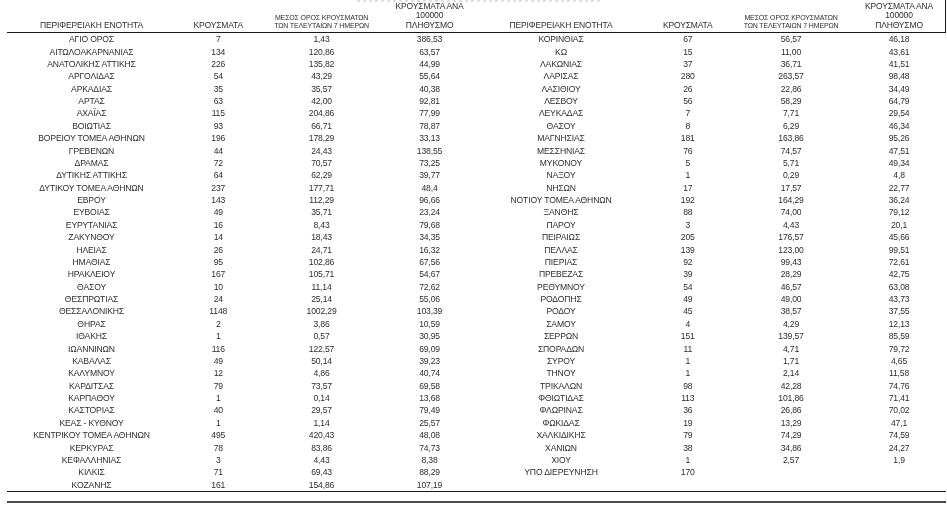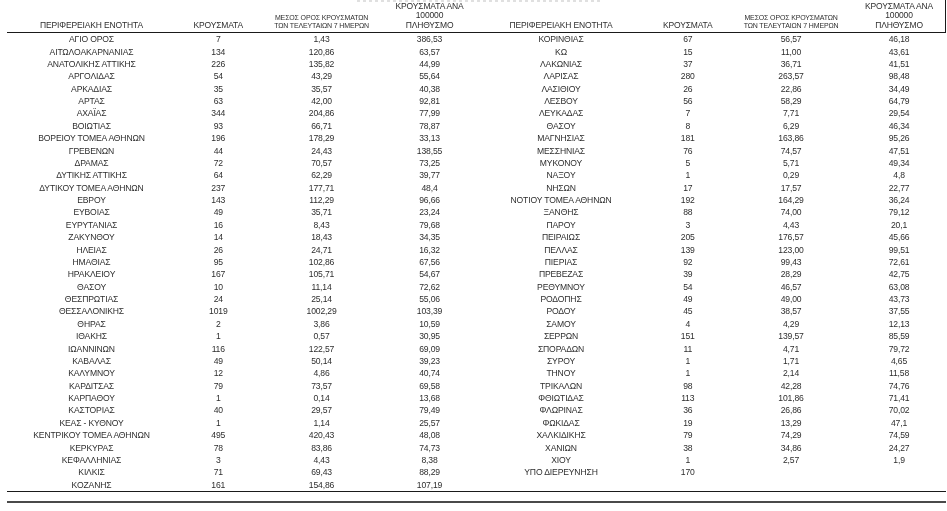--- a/index.html
+++ b/index.html
@@ -107,21 +107,21 @@
             <div class="td col-per100k">40,38</div>
           </div>
           <div class="tr">
             <div class="td col-region">ΑΡΤΑΣ</div>
             <div class="td col-cases">63</div>
             <div class="td col-avg7">42,00</div>
             <div class="td col-per100k">92,81</div>
           </div>
           <div class="tr">
             <div class="td col-region">ΑΧΑΪΑΣ</div>
-            <div class="td col-cases">344</div>
+            <div class="td col-cases">115</div>
             <div class="td col-avg7">204,86</div>
             <div class="td col-per100k">77,99</div>
           </div>
           <div class="tr">
             <div class="td col-region">ΒΟΙΩΤΙΑΣ</div>
             <div class="td col-cases">93</div>
             <div class="td col-avg7">66,71</div>
             <div class="td col-per100k">78,87</div>
           </div>
           <div class="tr">
@@ -203,21 +203,21 @@
             <div class="td col-per100k">72,62</div>
           </div>
           <div class="tr">
             <div class="td col-region">ΘΕΣΠΡΩΤΙΑΣ</div>
             <div class="td col-cases">24</div>
             <div class="td col-avg7">25,14</div>
             <div class="td col-per100k">55,06</div>
           </div>
           <div class="tr">
             <div class="td col-region">ΘΕΣΣΑΛΟΝΙΚΗΣ</div>
-            <div class="td col-cases">1019</div>
+            <div class="td col-cases">1148</div>
             <div class="td col-avg7">1002,29</div>
             <div class="td col-per100k">103,39</div>
           </div>
           <div class="tr">
             <div class="td col-region">ΘΗΡΑΣ</div>
             <div class="td col-cases">2</div>
             <div class="td col-avg7">3,86</div>
             <div class="td col-per100k">10,59</div>
           </div>
           <div class="tr">

